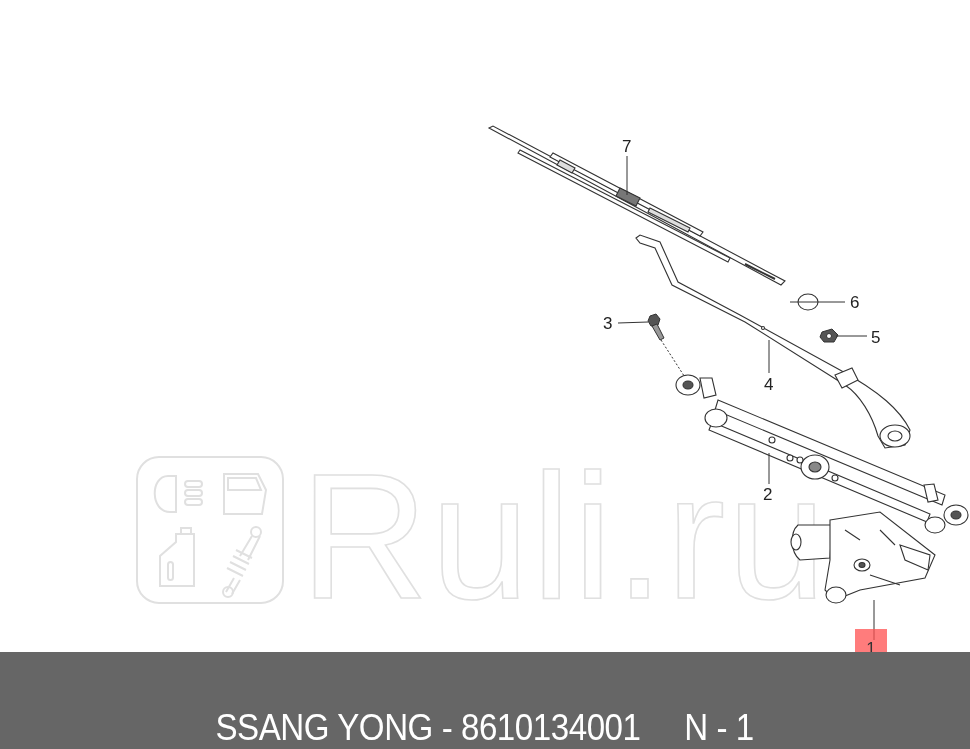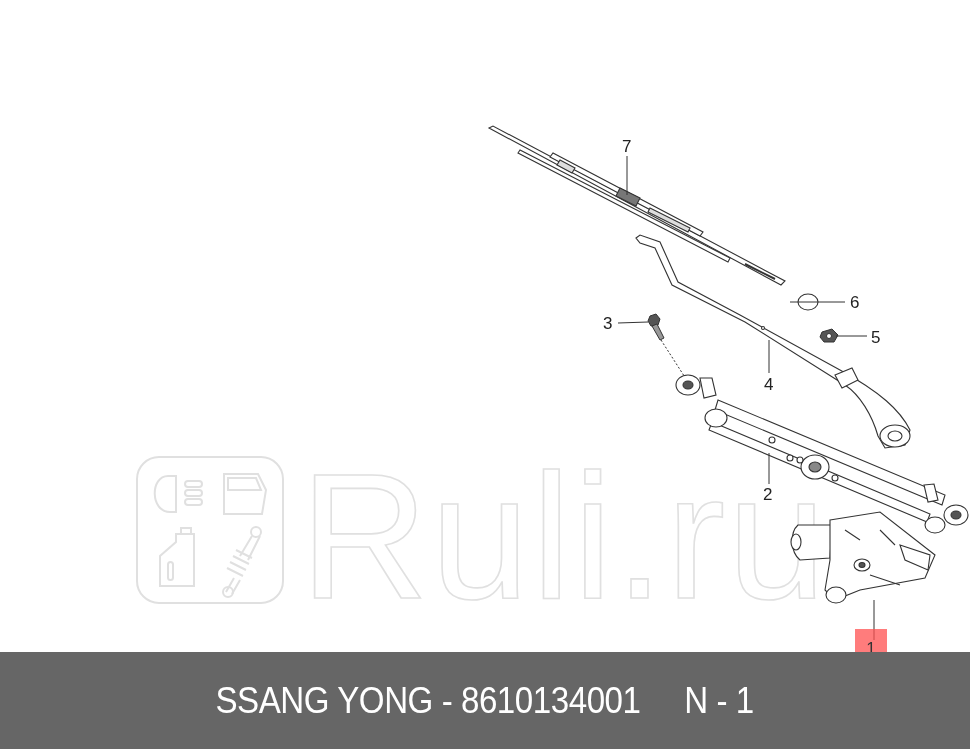--- a/index.html
+++ b/index.html
@@ -8,21 +8,21 @@
       background: #ffffff; font-family: "Liberation Sans", sans-serif;
     }
     #diagram { position: absolute; left: 0; top: 0; width: 970px; height: 749px; }
     .label {
       position: absolute; font-family: "Liberation Sans", sans-serif;
       font-size: 17px; color: #222; line-height: 1;
     }
     #footer {
       position: absolute; left: 0; top: 652px; width: 970px; height: 97px;
       background: #666666; color: #ffffff;
-      display: flex; align-items: center; justify-content: center;
+      display: flex; align-items: flex-end; justify-content: center;
     }
     #footer .ft {
       font-family: "Liberation Sans", sans-serif; font-size: 36px;
       letter-spacing: -0.5px; transform: scaleX(0.92); white-space: pre;
     }
     #highlight {
       position: absolute; left: 855px; top: 629px; width: 32px; height: 32px;
       background: rgba(255, 80, 80, 0.75);
     }
     #highlight span {

